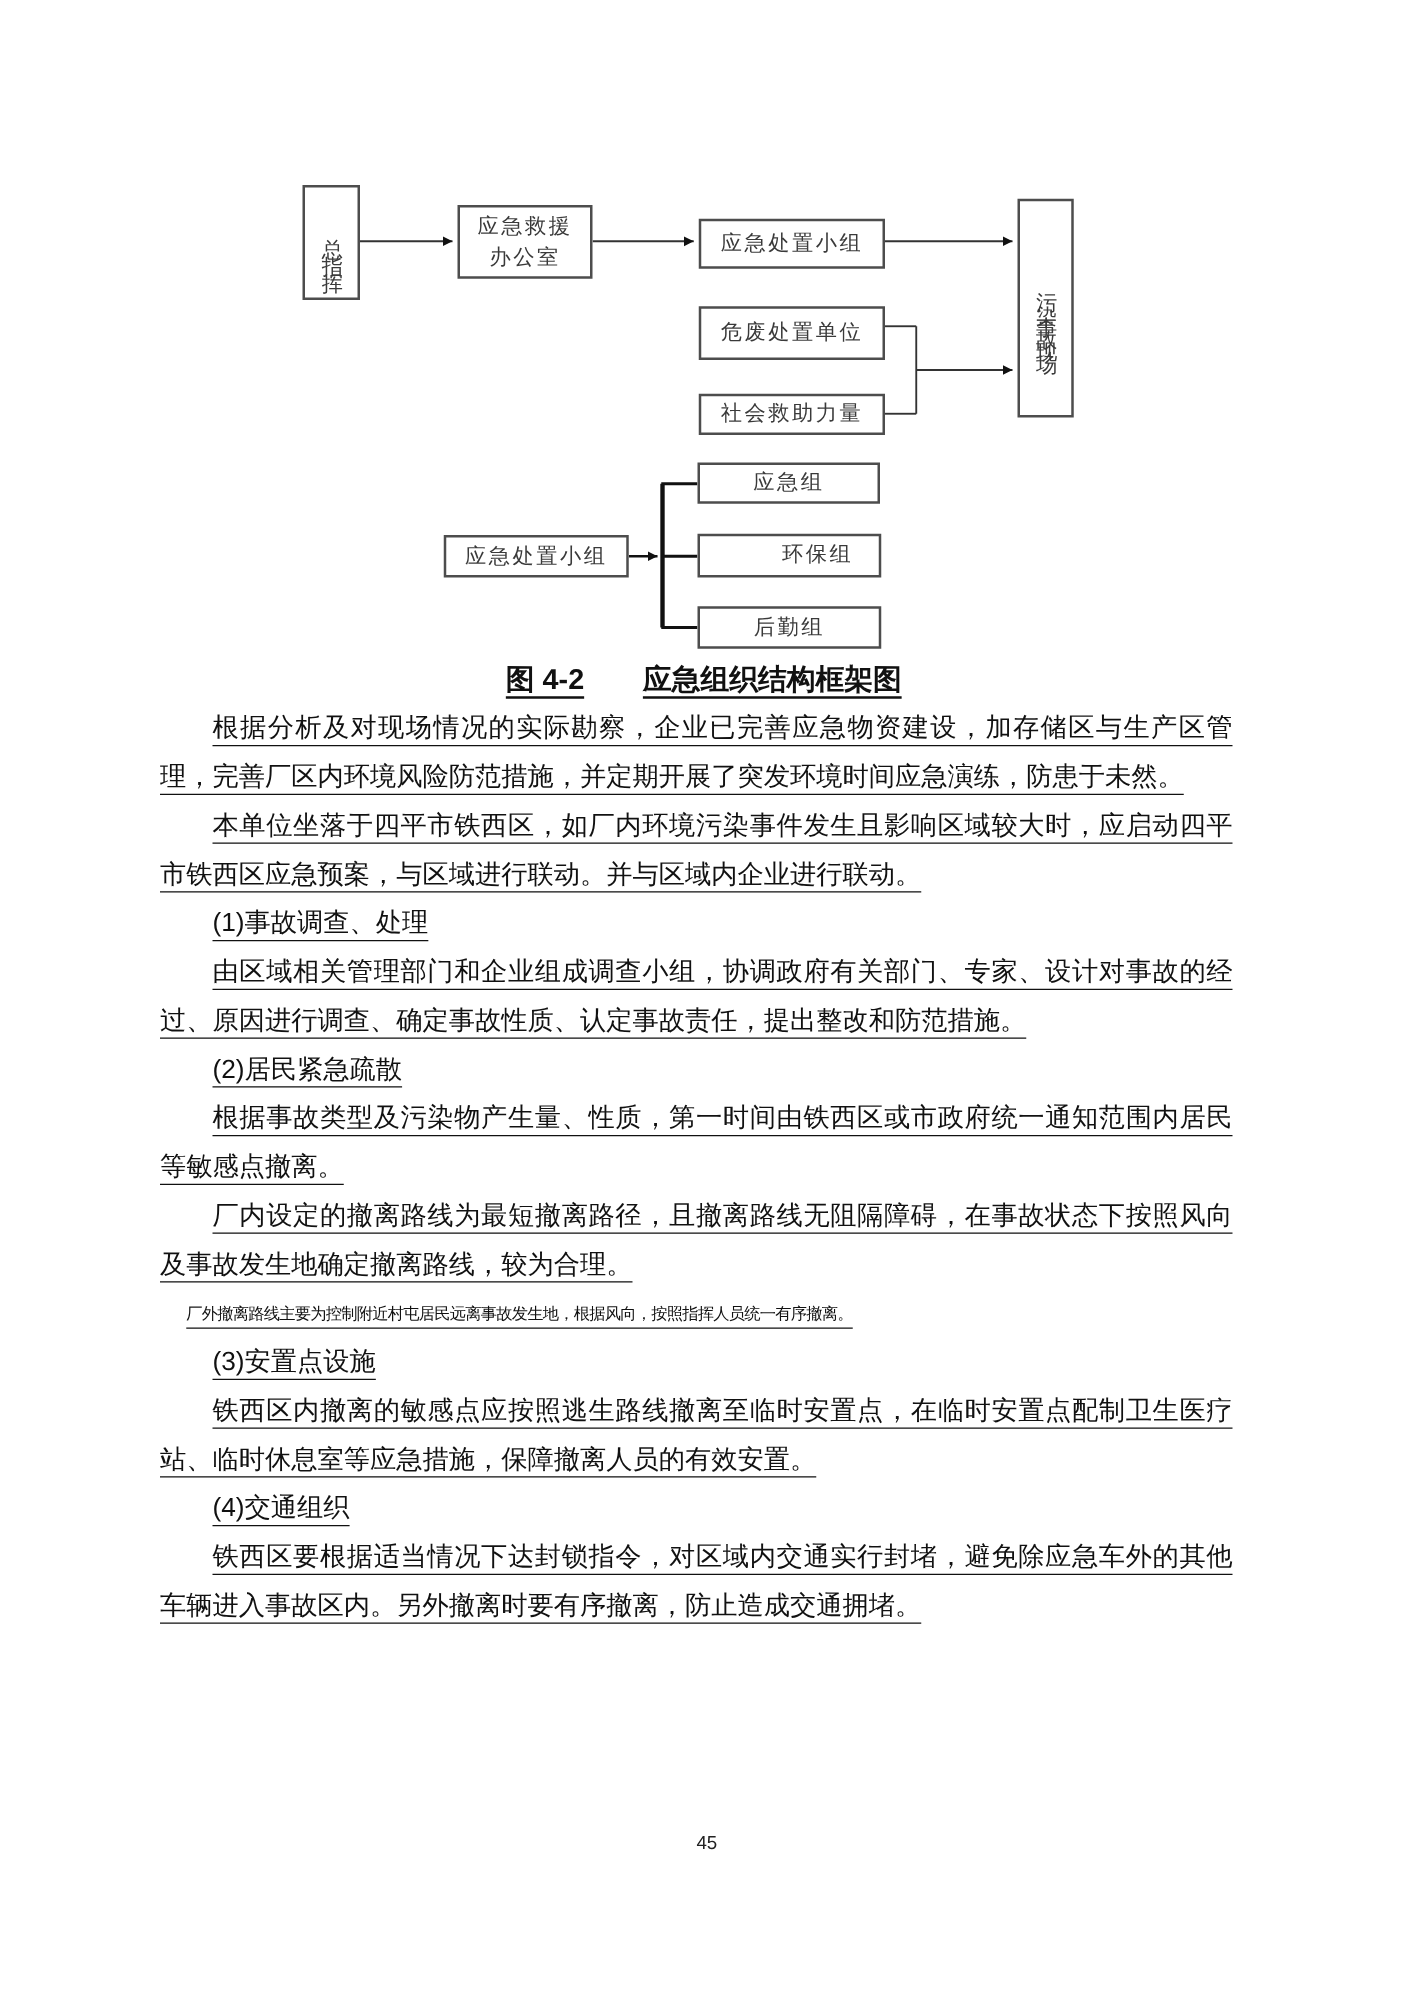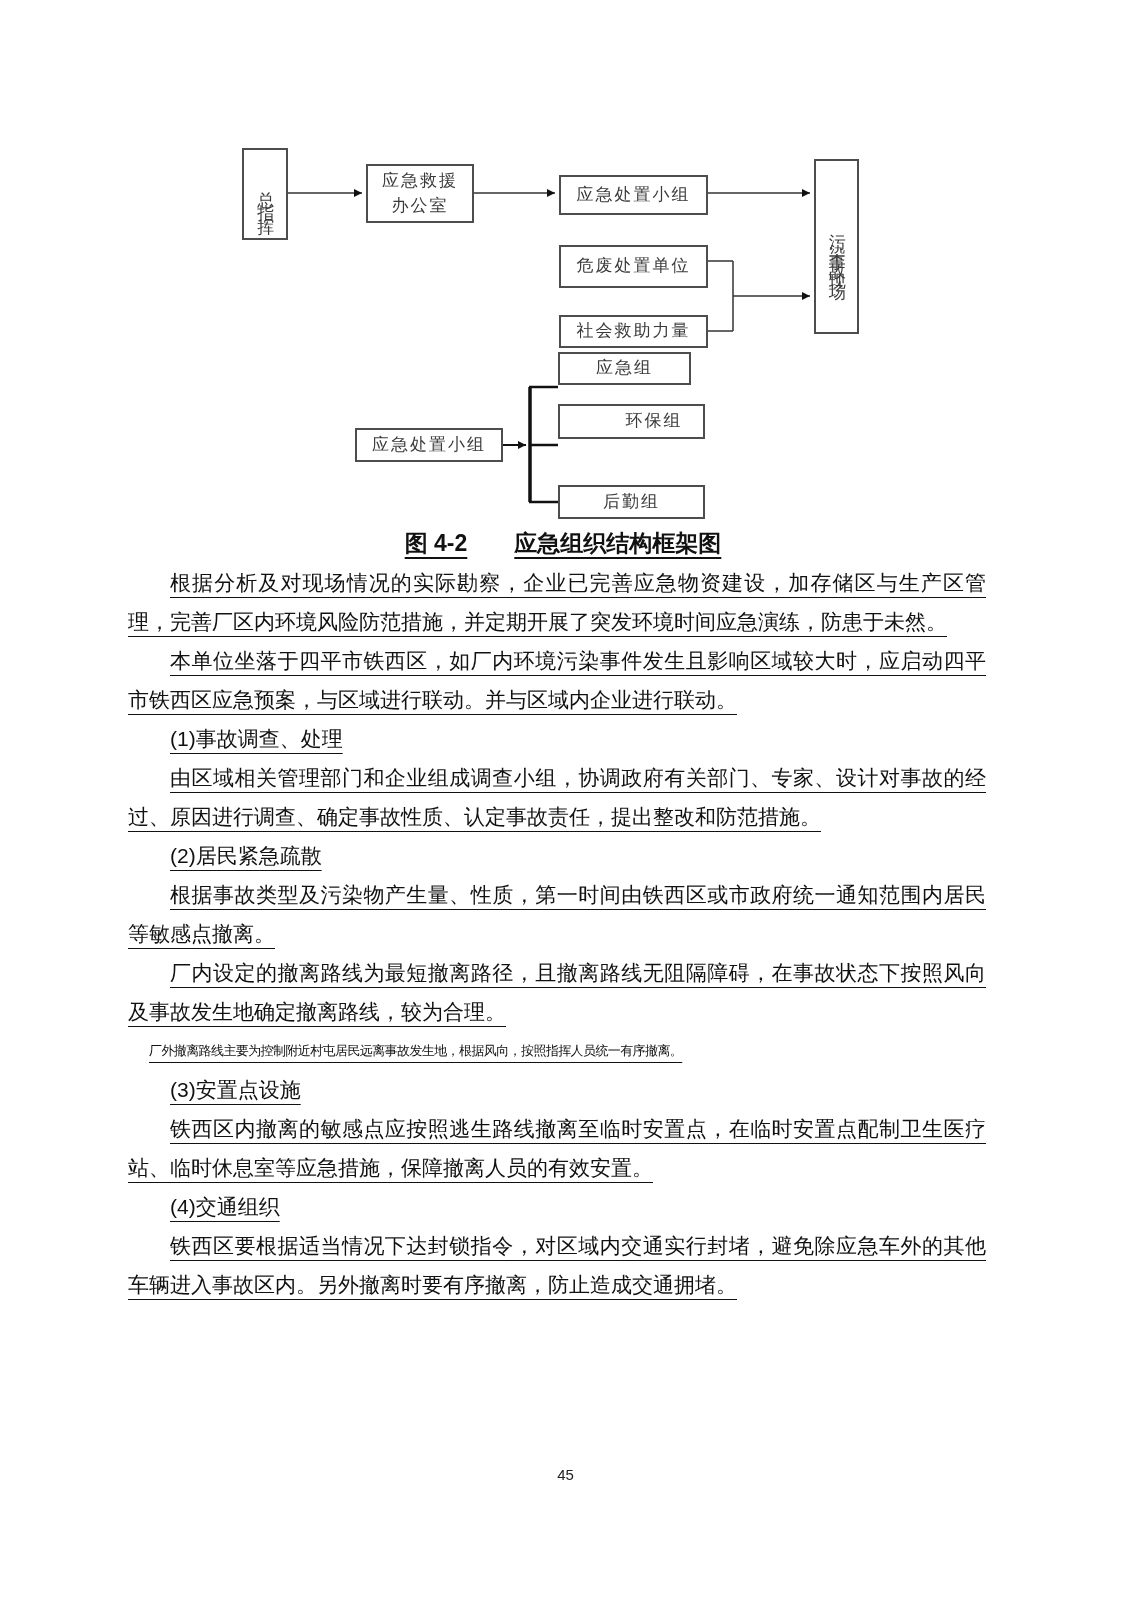--- a/index.html
+++ b/index.html
@@ -114,25 +114,25 @@
     </div>
 
     <div class="fc-box vert" style="left:814px; top:159px; width:45px; height:175px;">
       <span style="letter-spacing:10px; padding-top:6px;">污染事故现场</span>
     </div>
 
     <div class="fc-box" style="left:355px; top:428px; width:148px; height:34px;">
       <span>应急处置小组</span>
     </div>
 
-    <div class="fc-box" style="left:558px; top:352px; width:133px; height:33px;">
+    <div class="fc-box" style="left:558px; top:370px; width:146px; height:33px;">
       <span>应急组</span>
     </div>
 
-    <div class="fc-box" style="left:558px; top:404px; width:147px; height:35px;padding-left:45px;">
+    <div class="fc-box" style="left:558px; top:427px; width:147px; height:35px;padding-left:45px;">
       <span>环保组</span>
     </div>
 
     <div class="fc-box" style="left:558px; top:485px; width:147px; height:34px;">
       <span>后勤组</span>
     </div>
   </div>
 
   <div class="figure-caption">
     <span class="cap-label">图 4-2</span><span class="cap-title">应急组织结构框架图</span>

